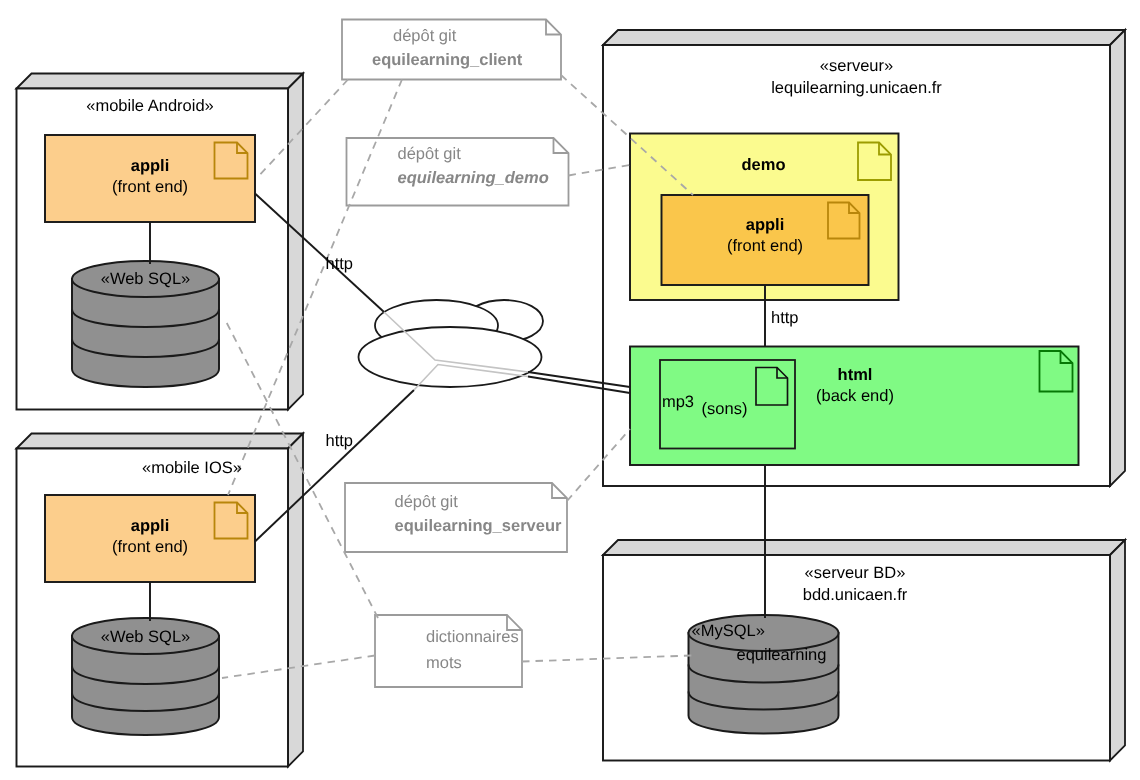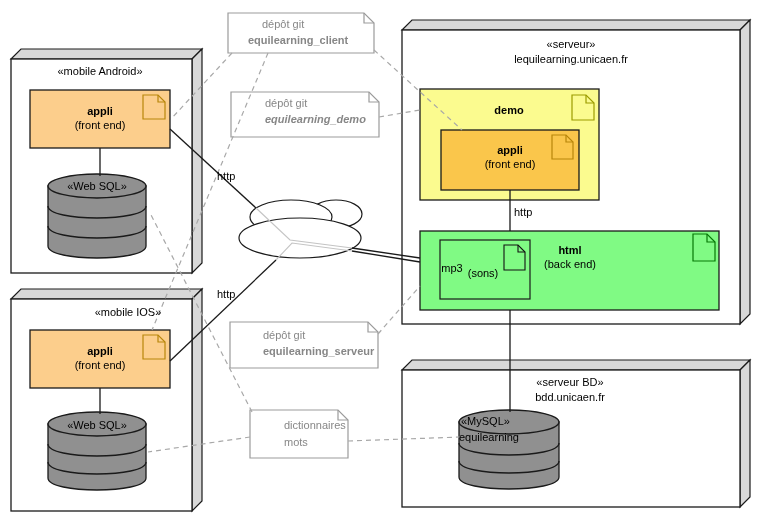--- a/index.html
+++ b/index.html
@@ -175,21 +175,21 @@
   <div class="lbl" style="left:514px;top:206px;">http</div>
 
   <div class="lbl c b" style="left:570px;top:244px;">html</div>
   <div class="lbl c" style="left:570px;top:258px;">(back end)</div>
   <div class="lbl c" style="left:452px;top:251px;margin-top:11px;">mp3</div>
   <div class="lbl c" style="left:483px;top:267px;">(sons)</div>
 
   <div class="lbl c" style="left:570px;top:376px;">«serveur BD»</div>
   <div class="lbl c" style="left:570px;top:391px;">bdd.unicaen.fr</div>
   <div class="lbl" style="left:461px;top:415px;">«MySQL»</div>
-  <div class="lbl" style="left:459px;top:431px;">equilearning</div>
+  <div class="lbl" style="left:459px;top:431px;padding-left:32px;">equilearning</div>
 
   <div class="lbl" style="left:217px;top:170px;">http</div>
   <div class="lbl" style="left:217px;top:288px;">http</div>
 
   <div class="lbl note-txt" style="left:237px;top:18px;">dépôt git</div>
   <div class="lbl note-txt b" style="left:223px;top:34px;">equilearning_client</div>
 
   <div class="lbl note-txt" style="left:240px;top:97px;">dépôt git</div>
   <div class="lbl note-txt b" style="left:240px;top:113px;font-style:italic;">equilearning_demo</div>
 

